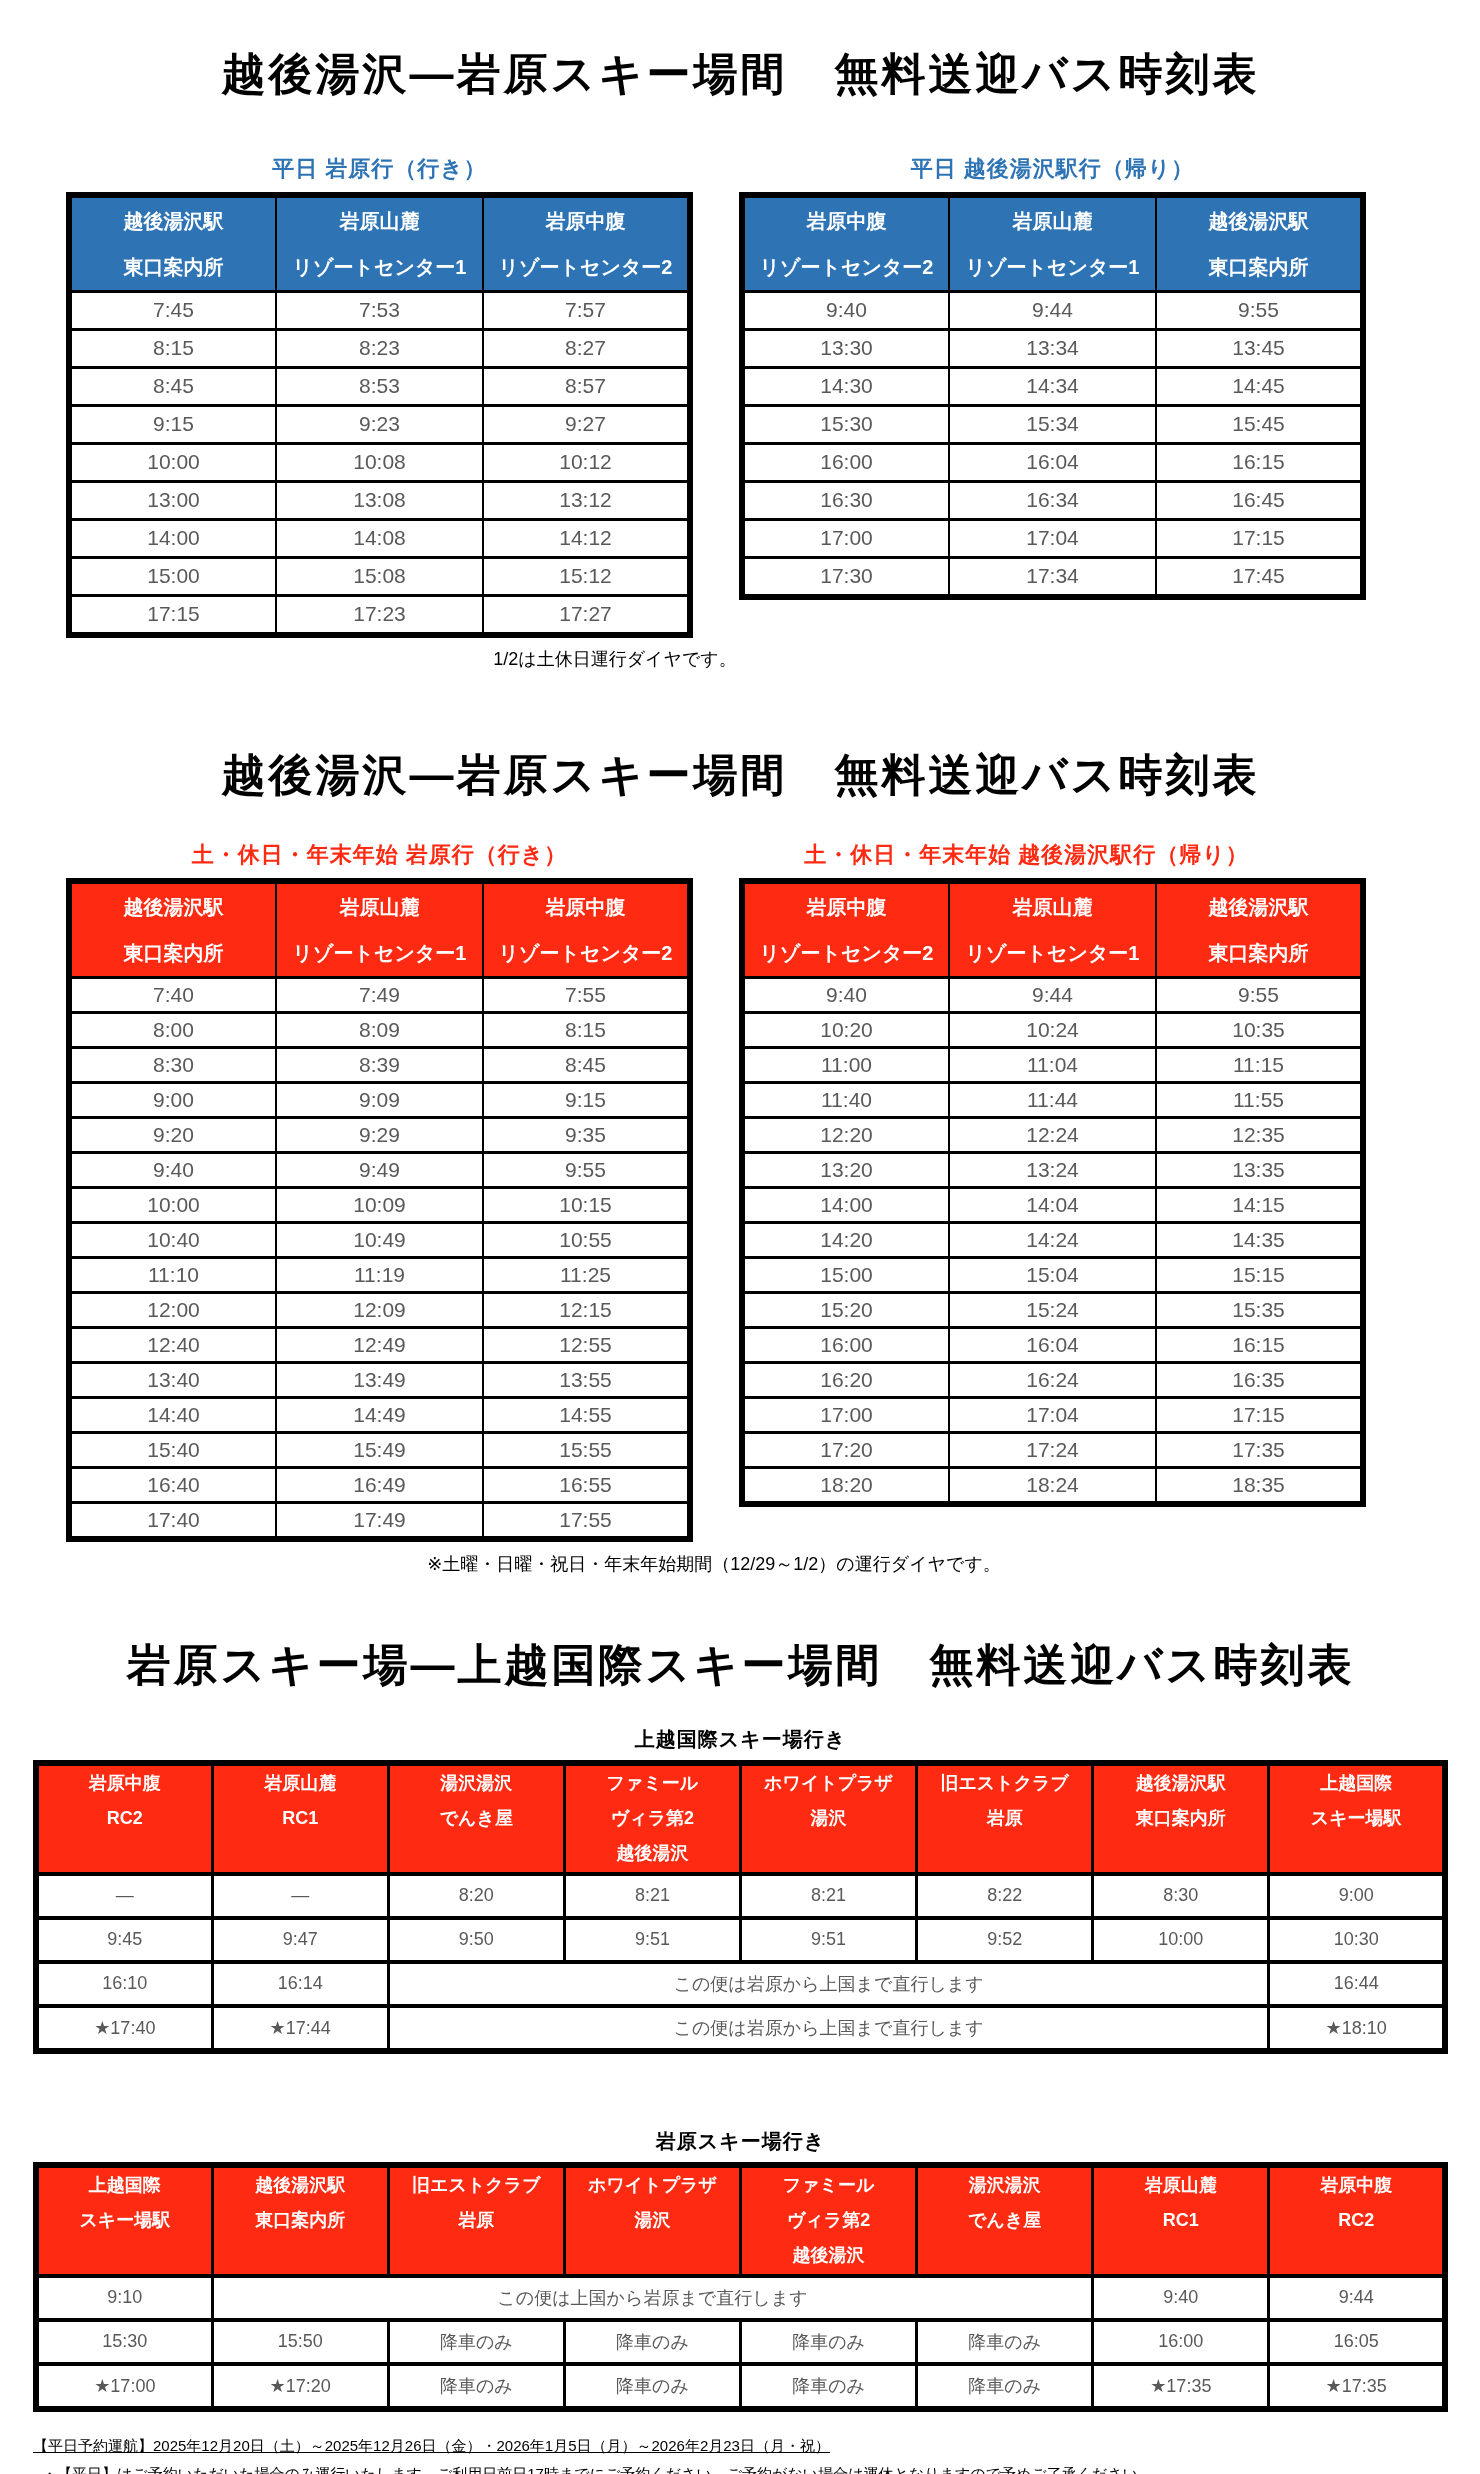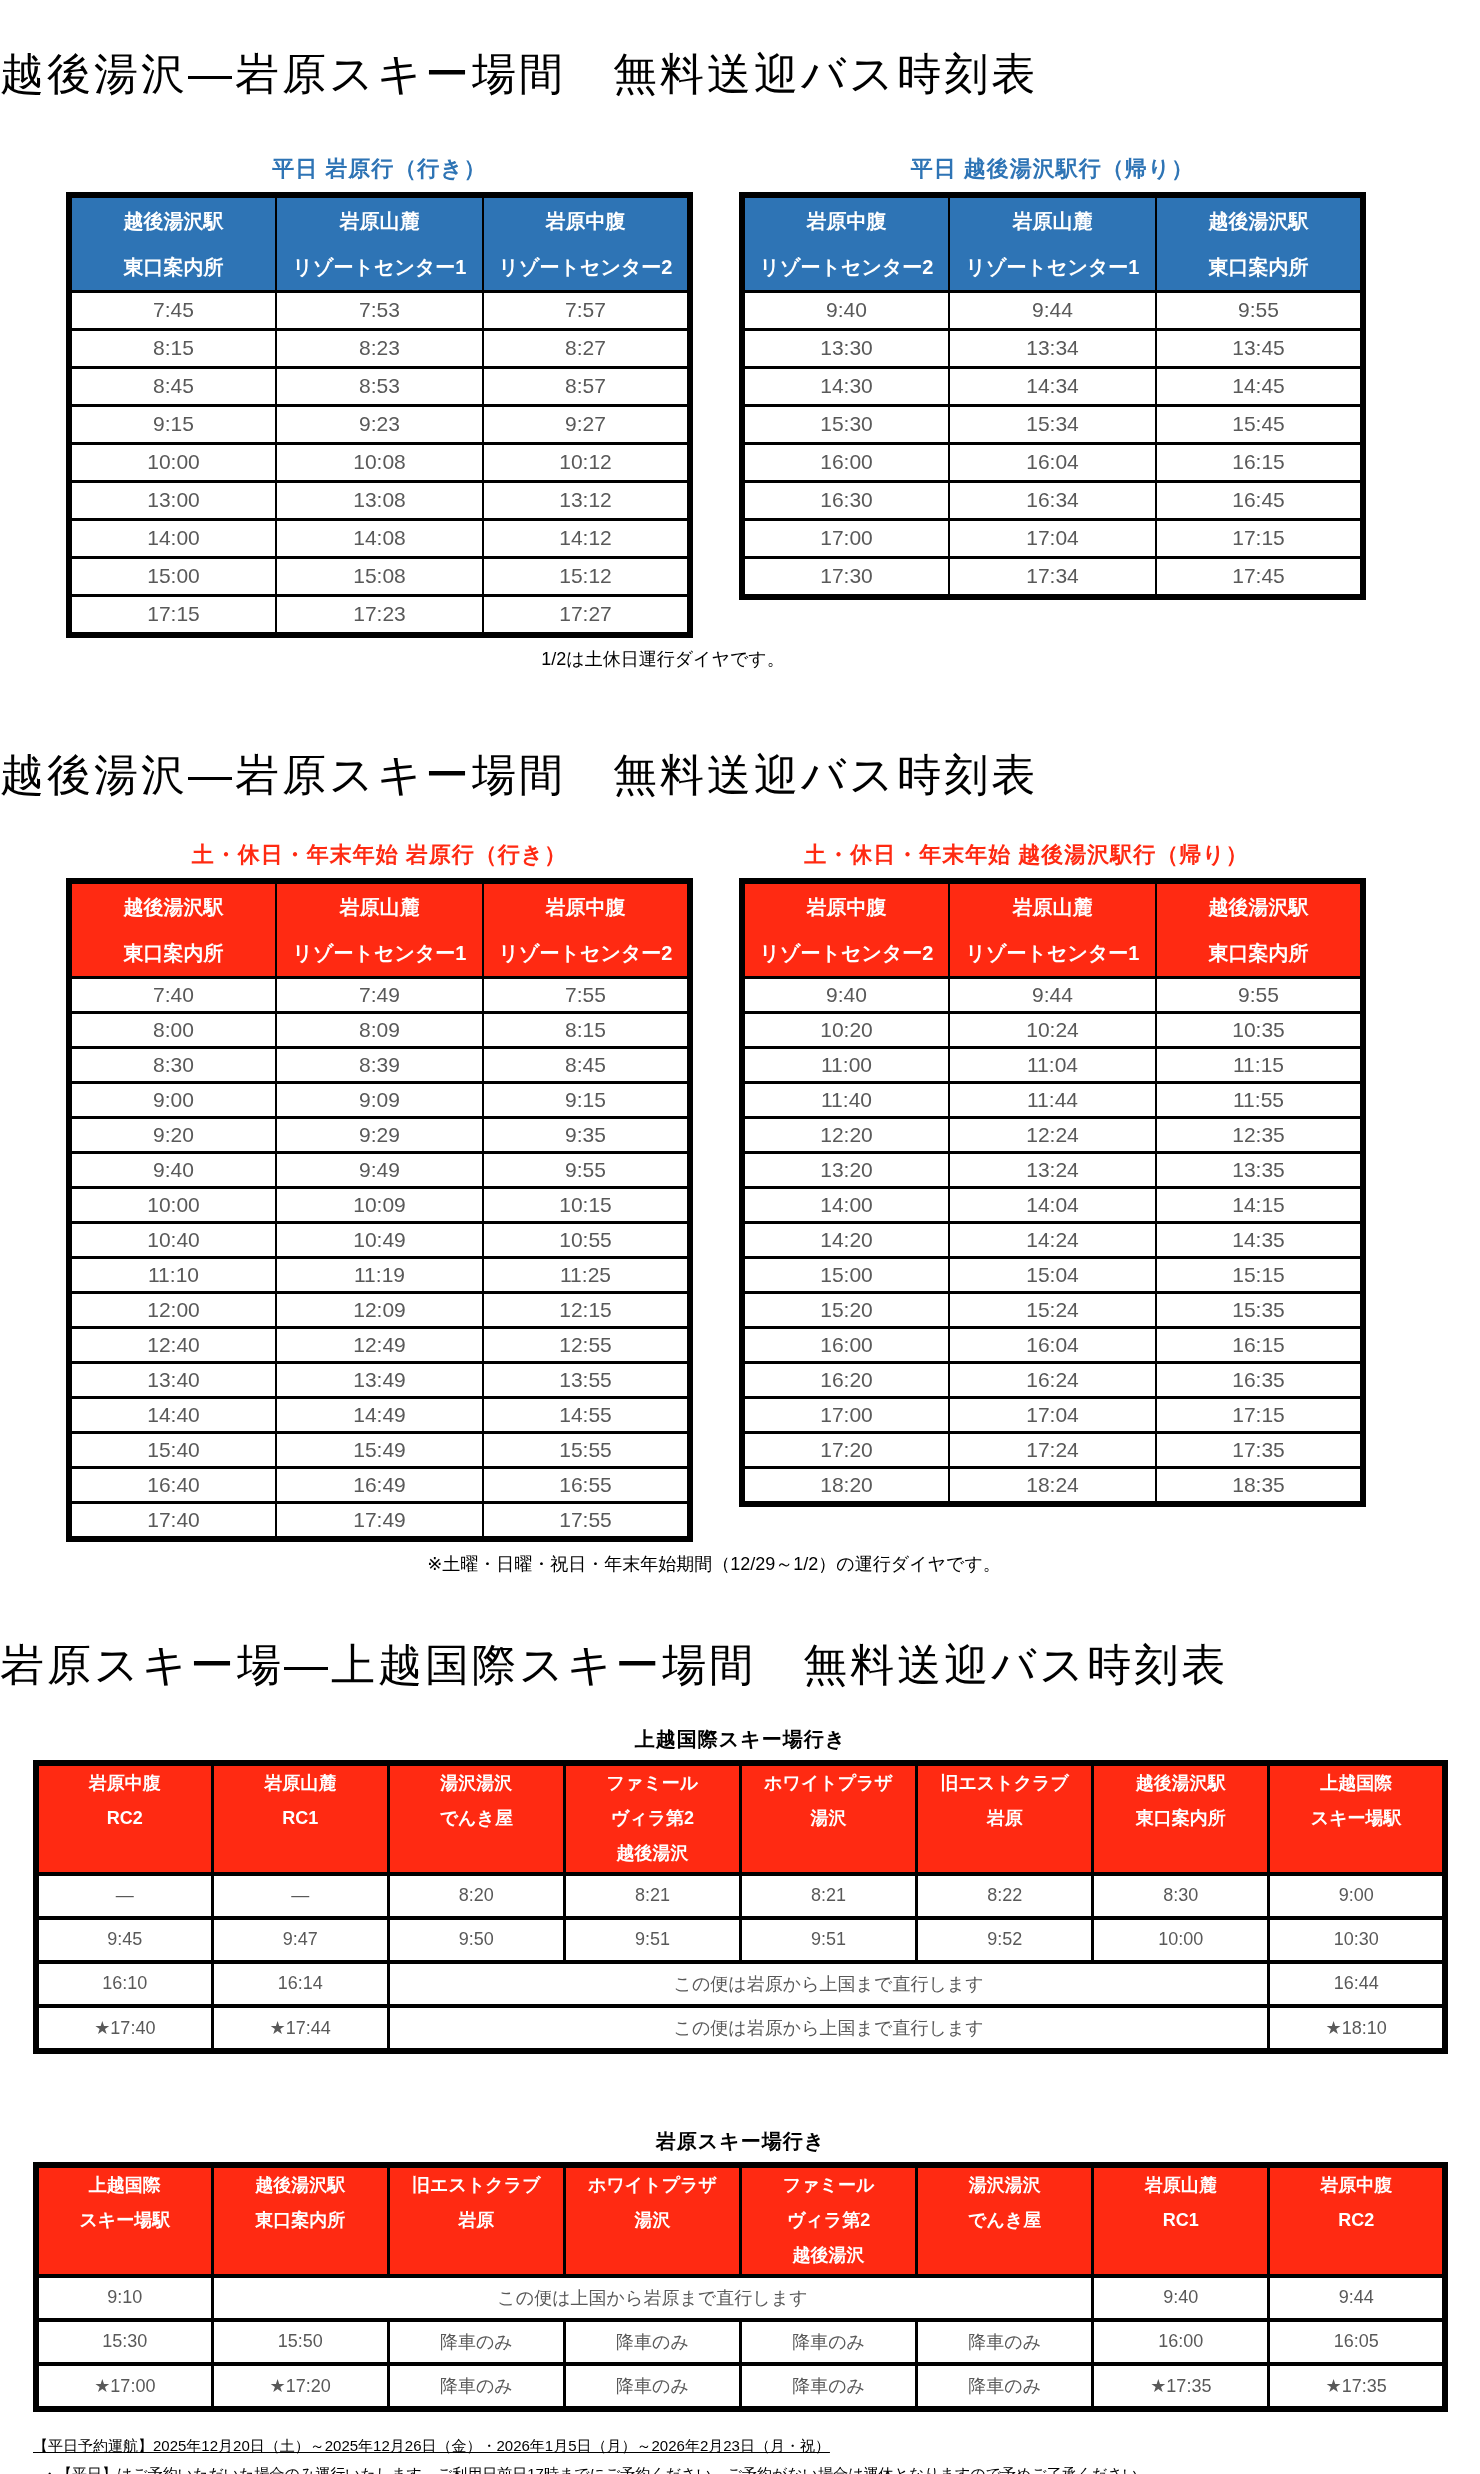--- a/index.html
+++ b/index.html
@@ -4,21 +4,21 @@
 <style>
   html,body{margin:0;padding:0;background:#ffffff;}
   body{
     width:1481px;height:2641px;
     font-family:"Liberation Sans","DejaVu Sans",sans-serif;
     color:#000;
   }
   #page{width:1481px;height:2641px;overflow:hidden;}
 
   .page-title{
-    font-size:44px;font-weight:400;
+    font-size:44px;font-weight:700;text-align:center;
     letter-spacing:3px;line-height:1.15;
   }
   #title1{padding-top:49px;}
   #title2{margin-top:79px;}
   #title3{margin-top:64px;}
 
   .sub-row{display:flex;margin-left:66px;gap:46px;}
   #subrow1{margin-top:54px;}
   #subrow2{margin-top:40px;gap:20px;}
   .sub{width:627px;text-align:center;font-size:22px;font-weight:bold;letter-spacing:1px;}
@@ -38,21 +38,21 @@
   .tt th{height:92px;}
   .th-inner{
     display:flex;flex-direction:column;justify-content:space-around;align-items:center;
     height:100%;font-size:20px;font-weight:bold;color:#fff;line-height:1.1;
   }
   .hdr-blue{background:#2e74b5;}
   .hdr-red{background:#ff2a12;}
   .tt td{height:35px;text-align:center;font-size:21px;color:#595959;}
   .s2 td{height:32px;}
 
-  #note1-wrap{width:1230px;text-align:center;margin-top:9px;margin-left:48px;}
+  #note1-wrap{width:1230px;text-align:center;margin-top:9px;}
   #note2-wrap{width:1428px;text-align:center;margin-top:10px;}
   .note{font-size:18px;}
 
   .bt-sub{text-align:center;font-size:20px;font-weight:bold;letter-spacing:1px;}
   #subA{margin-top:35px;}
   #subB{margin-top:74px;}
 
   .bt{width:1415px;margin-left:33px;border:6px solid #000;}
   #tableA,#tableB{margin-top:7px;}
   .bt th,.bt td{

